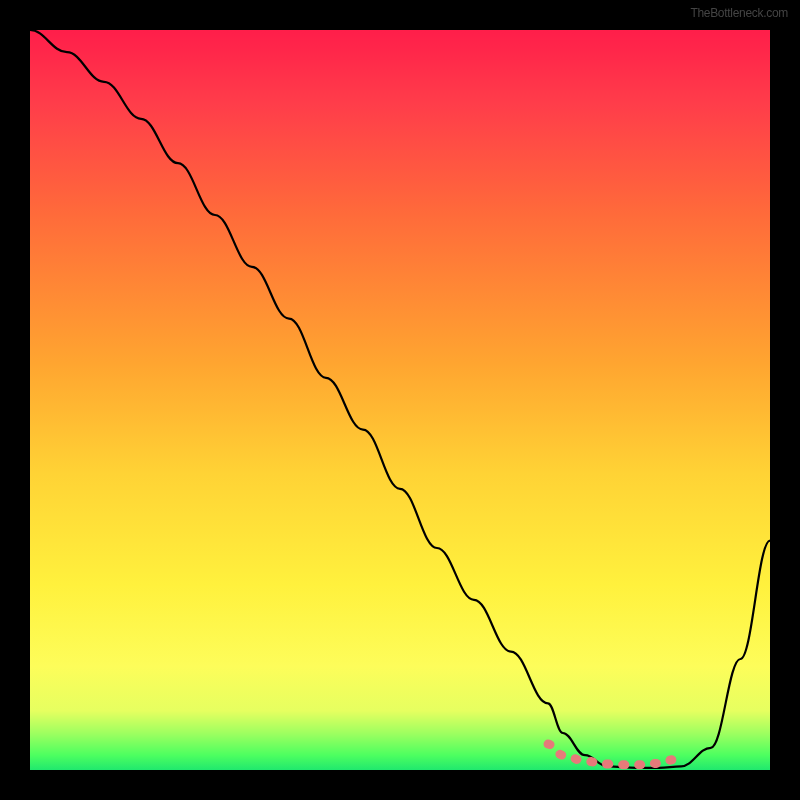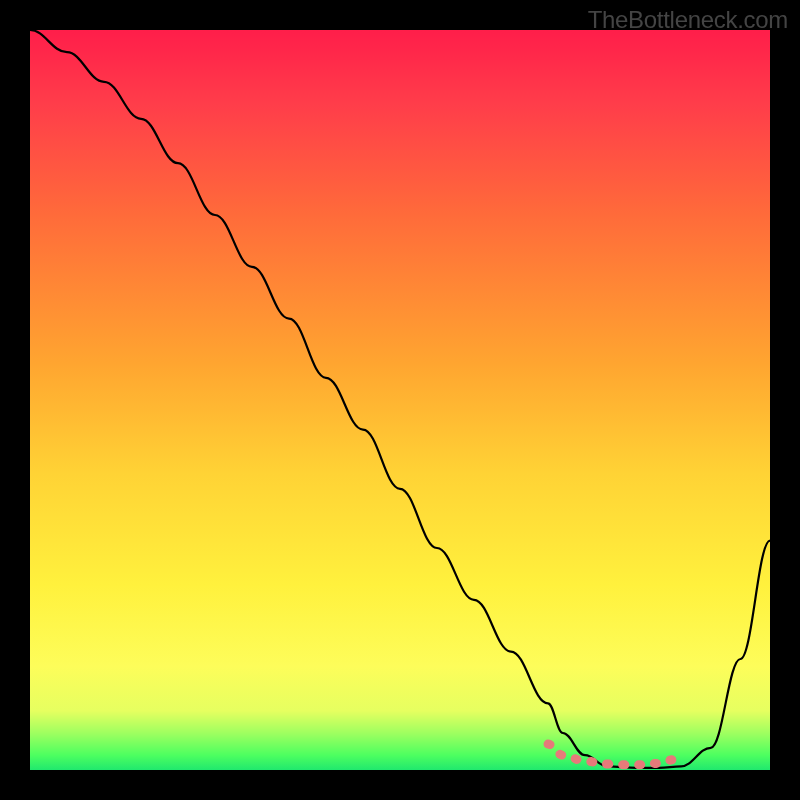--- a/index.html
+++ b/index.html
@@ -9,21 +9,21 @@
     background: #000;
     position: relative;
     font-family: Arial, sans-serif;
     overflow: hidden;
   }
   .watermark {
     position: absolute;
     top: 6px;
     right: 12px;
     color: #444;
-    font-size: 24px;
+    font-size: 12px;
     font-weight: 500;
     z-index: 10;
     letter-spacing: -0.3px;
     text-align: right;
   }
   .plot-area {
     position: absolute;
     left: 30px;
     top: 30px;
     width: 740px;

